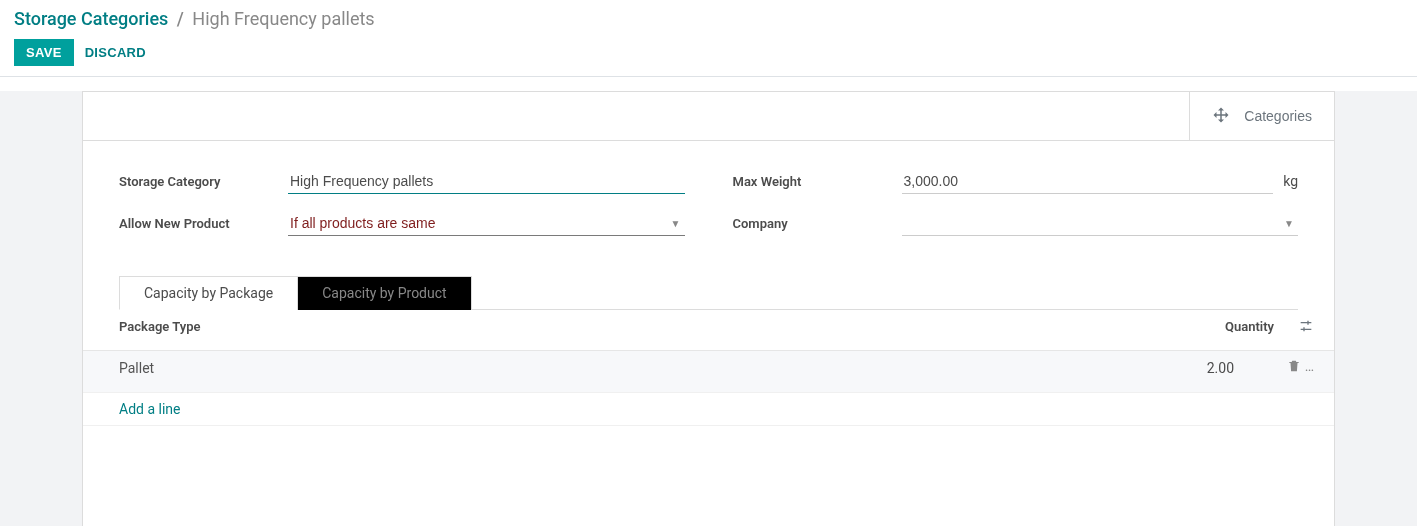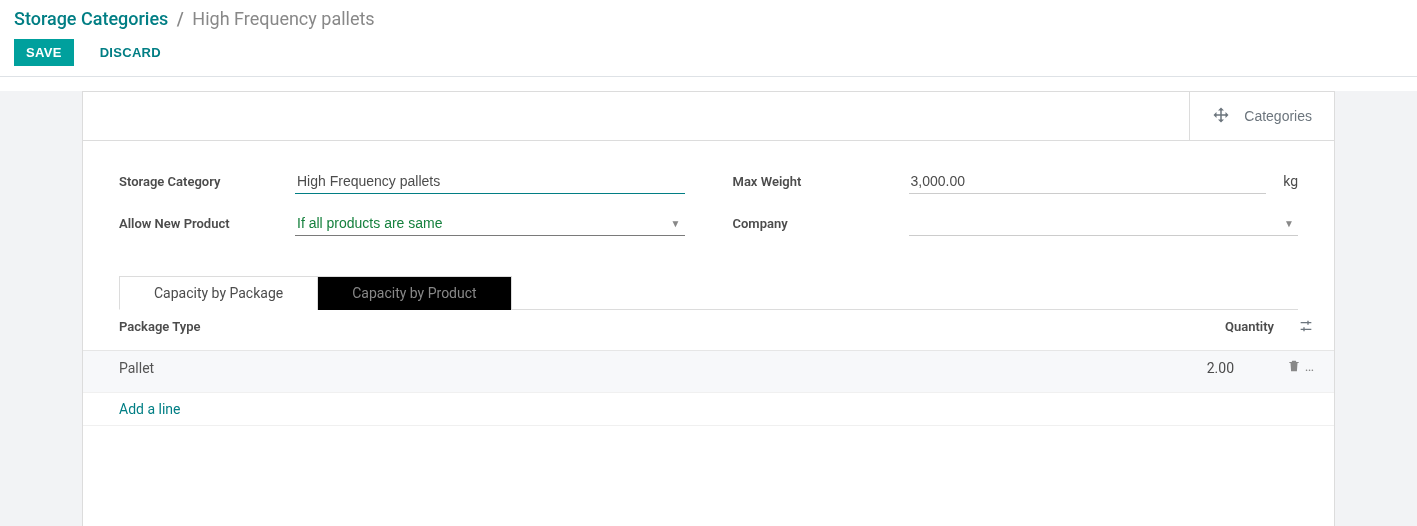--- a/index.html
+++ b/index.html
@@ -14,21 +14,21 @@
     border-bottom: 1px solid #dee2e6;
   }
   .breadcrumb {
     font-size: 18px;
     font-weight: 500;
     margin-bottom: 10px;
   }
   .breadcrumb .root { color: #017e84; cursor: pointer; margin-top: 12px; }
   .breadcrumb .sep { color: #888; margin: 0 4px; }
   .breadcrumb .current { color: #888; font-weight: 400; }
-  .actions { display: flex; align-items: center; gap: 26px; }
+  .actions { display: flex; align-items: center; gap: 11px; }
   .btn-save {
     background: #00a09d;
     color: #fff;
     border: none;
     padding: 6px 12px;
     font-weight: 600;
     font-size: 13px;
     cursor: pointer;
     letter-spacing: 0.3px;
   }
@@ -78,21 +78,21 @@
   .form-grid {
     display: grid;
     grid-template-columns: 1fr 1fr;
     column-gap: 48px;
     row-gap: 10px;
   }
   .form-row {
     display: grid;
     grid-template-columns: 165px 1fr auto;
     align-items: center;
-    column-gap: 11px;
+    column-gap: 4px;
     min-height: 32px;
   }
   .form-label {
     font-weight: 600;
     color: #4c4c4c;
     font-size: 13px;
   }
   .text-input {
     border: none;
     border-bottom: 1px solid #017e84;
@@ -121,21 +121,21 @@
   }
   .select-wrap.light { border-bottom: 1px solid #ccc; }
   .select-wrap select {
     appearance: none;
     -webkit-appearance: none;
     border: none;
     background: transparent;
     width: 100%;
     padding: 4px 18px 4px 2px;
     font-size: 14px;
-    color: #15803d;
+    color: #7f1d1d;
     outline: none;
     cursor: pointer;
   }
   .select-caret {
     position: absolute;
     right: 4px;
     top: 50%;
     transform: translateY(-50%);
     pointer-events: none;
     color: #888;
@@ -143,21 +143,21 @@
   }
   .tabs {
     display: flex;
     margin: 28px 36px 0 36px;
     border-bottom: 1px solid #dcdcdc;
   }
   .tab {
     border: 1px solid #dcdcdc;
     border-bottom: none;
     background: #fff;
-    padding: 8px 34px;
+    padding: 8px 24px;
     font-size: 14px;
     color: #4c4c4c;
     cursor: pointer;
     position: relative;
     top: 1px;
     margin-right: -1px;
   }
   .tab.inactive {
     background: #000000;
     color: #888;

